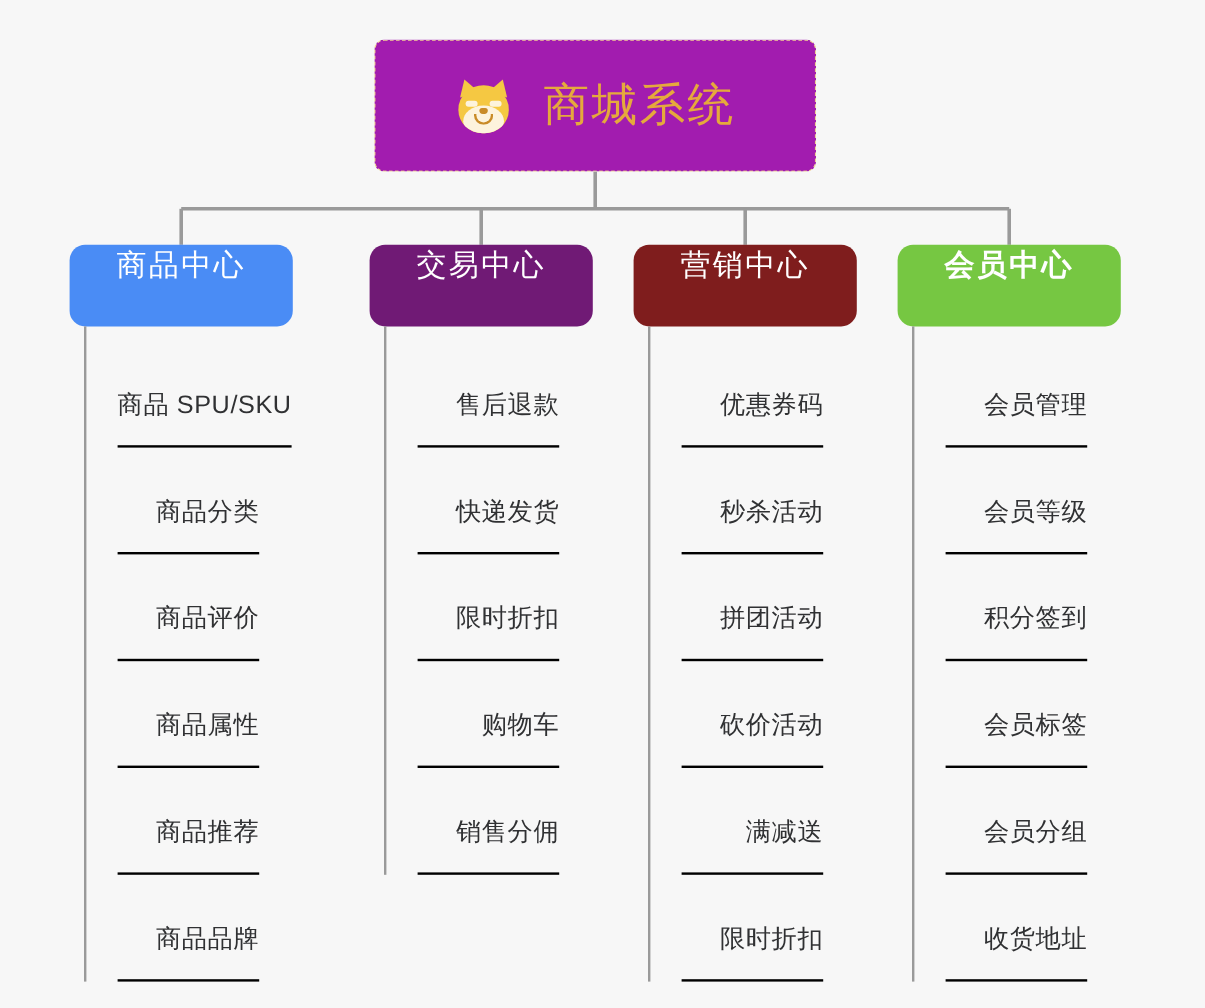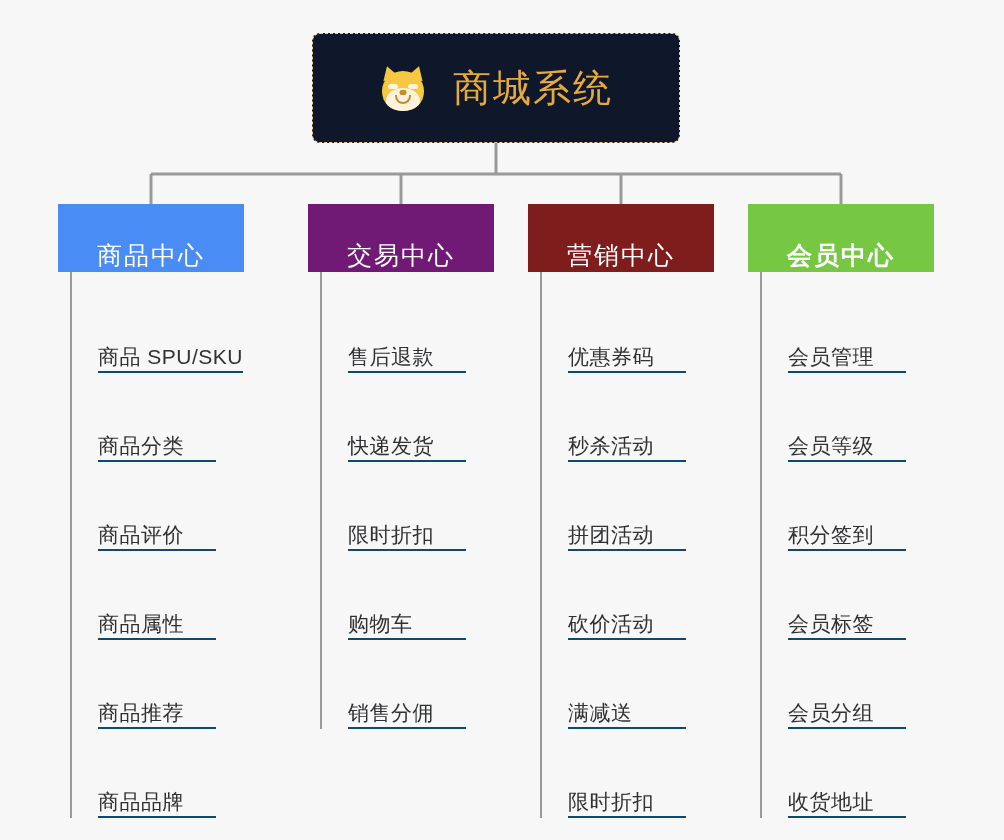--- a/index.html
+++ b/index.html
@@ -15,21 +15,21 @@
 
   #mindmap { position: relative; width: 1004px; height: 840px; }
 
   
   .root-node {
     position: absolute;
     left: 312px;
     top: 33px;
     width: 368px;
     height: 110px;
-    background: #0f172a;
+    background: #a21caf;
     border: 1px dashed #f0cf92;
     border-radius: 8px;
     display: flex;
     align-items: center;
     justify-content: center;
     gap: 26px;
   }
   .root-title {
     font-size: 38px;
     color: #e5a93c;
@@ -113,23 +113,23 @@
     top: 204px;
     width: 186px;
   }
   .branch-0 { left: 58px;  }
   .branch-1 { left: 308px; }
   .branch-2 { left: 528px; }
   .branch-3 { left: 748px; }
 
   .branch-header {
     height: 68px;
-    border-radius: 0;
+    border-radius: 13px;
     display: flex;
-    align-items: flex-end;
+    align-items: flex-start;
     justify-content: center;
     color: #ffffff;
     font-size: 25px;
     letter-spacing: 2px;
   }
   .branch-0 .branch-header { background: #4a8cf5; }
   .branch-1 .branch-header { background: #701a75; }
   .branch-2 .branch-header { background: #7f1d1d; }
   .branch-3 .branch-header { background: #76c742; font-weight: bold; }
 
@@ -145,25 +145,26 @@
     position: relative;
     height: 89px;
     display: flex;
     align-items: flex-end;
     padding-left: 26px;
   }
   .leaf-label {
     font-size: 21px;
     color: #303133;
     line-height: 1.2;
-    padding-bottom: 2px;
-    border-bottom: 2px solid #0c4a6e;
+    padding-bottom: 21px;
+    border-bottom: 2px solid #000000;
     white-space: nowrap;
     letter-spacing: 0.5px;
     min-width: 118px;
+    text-align: right;
   }
 </style>
 </head>
 <body>
 
 <div id="mindmap">
 
   <div class="root-node">
     <div class="shiba-icon">
       <div class="shiba-ear left"></div>

